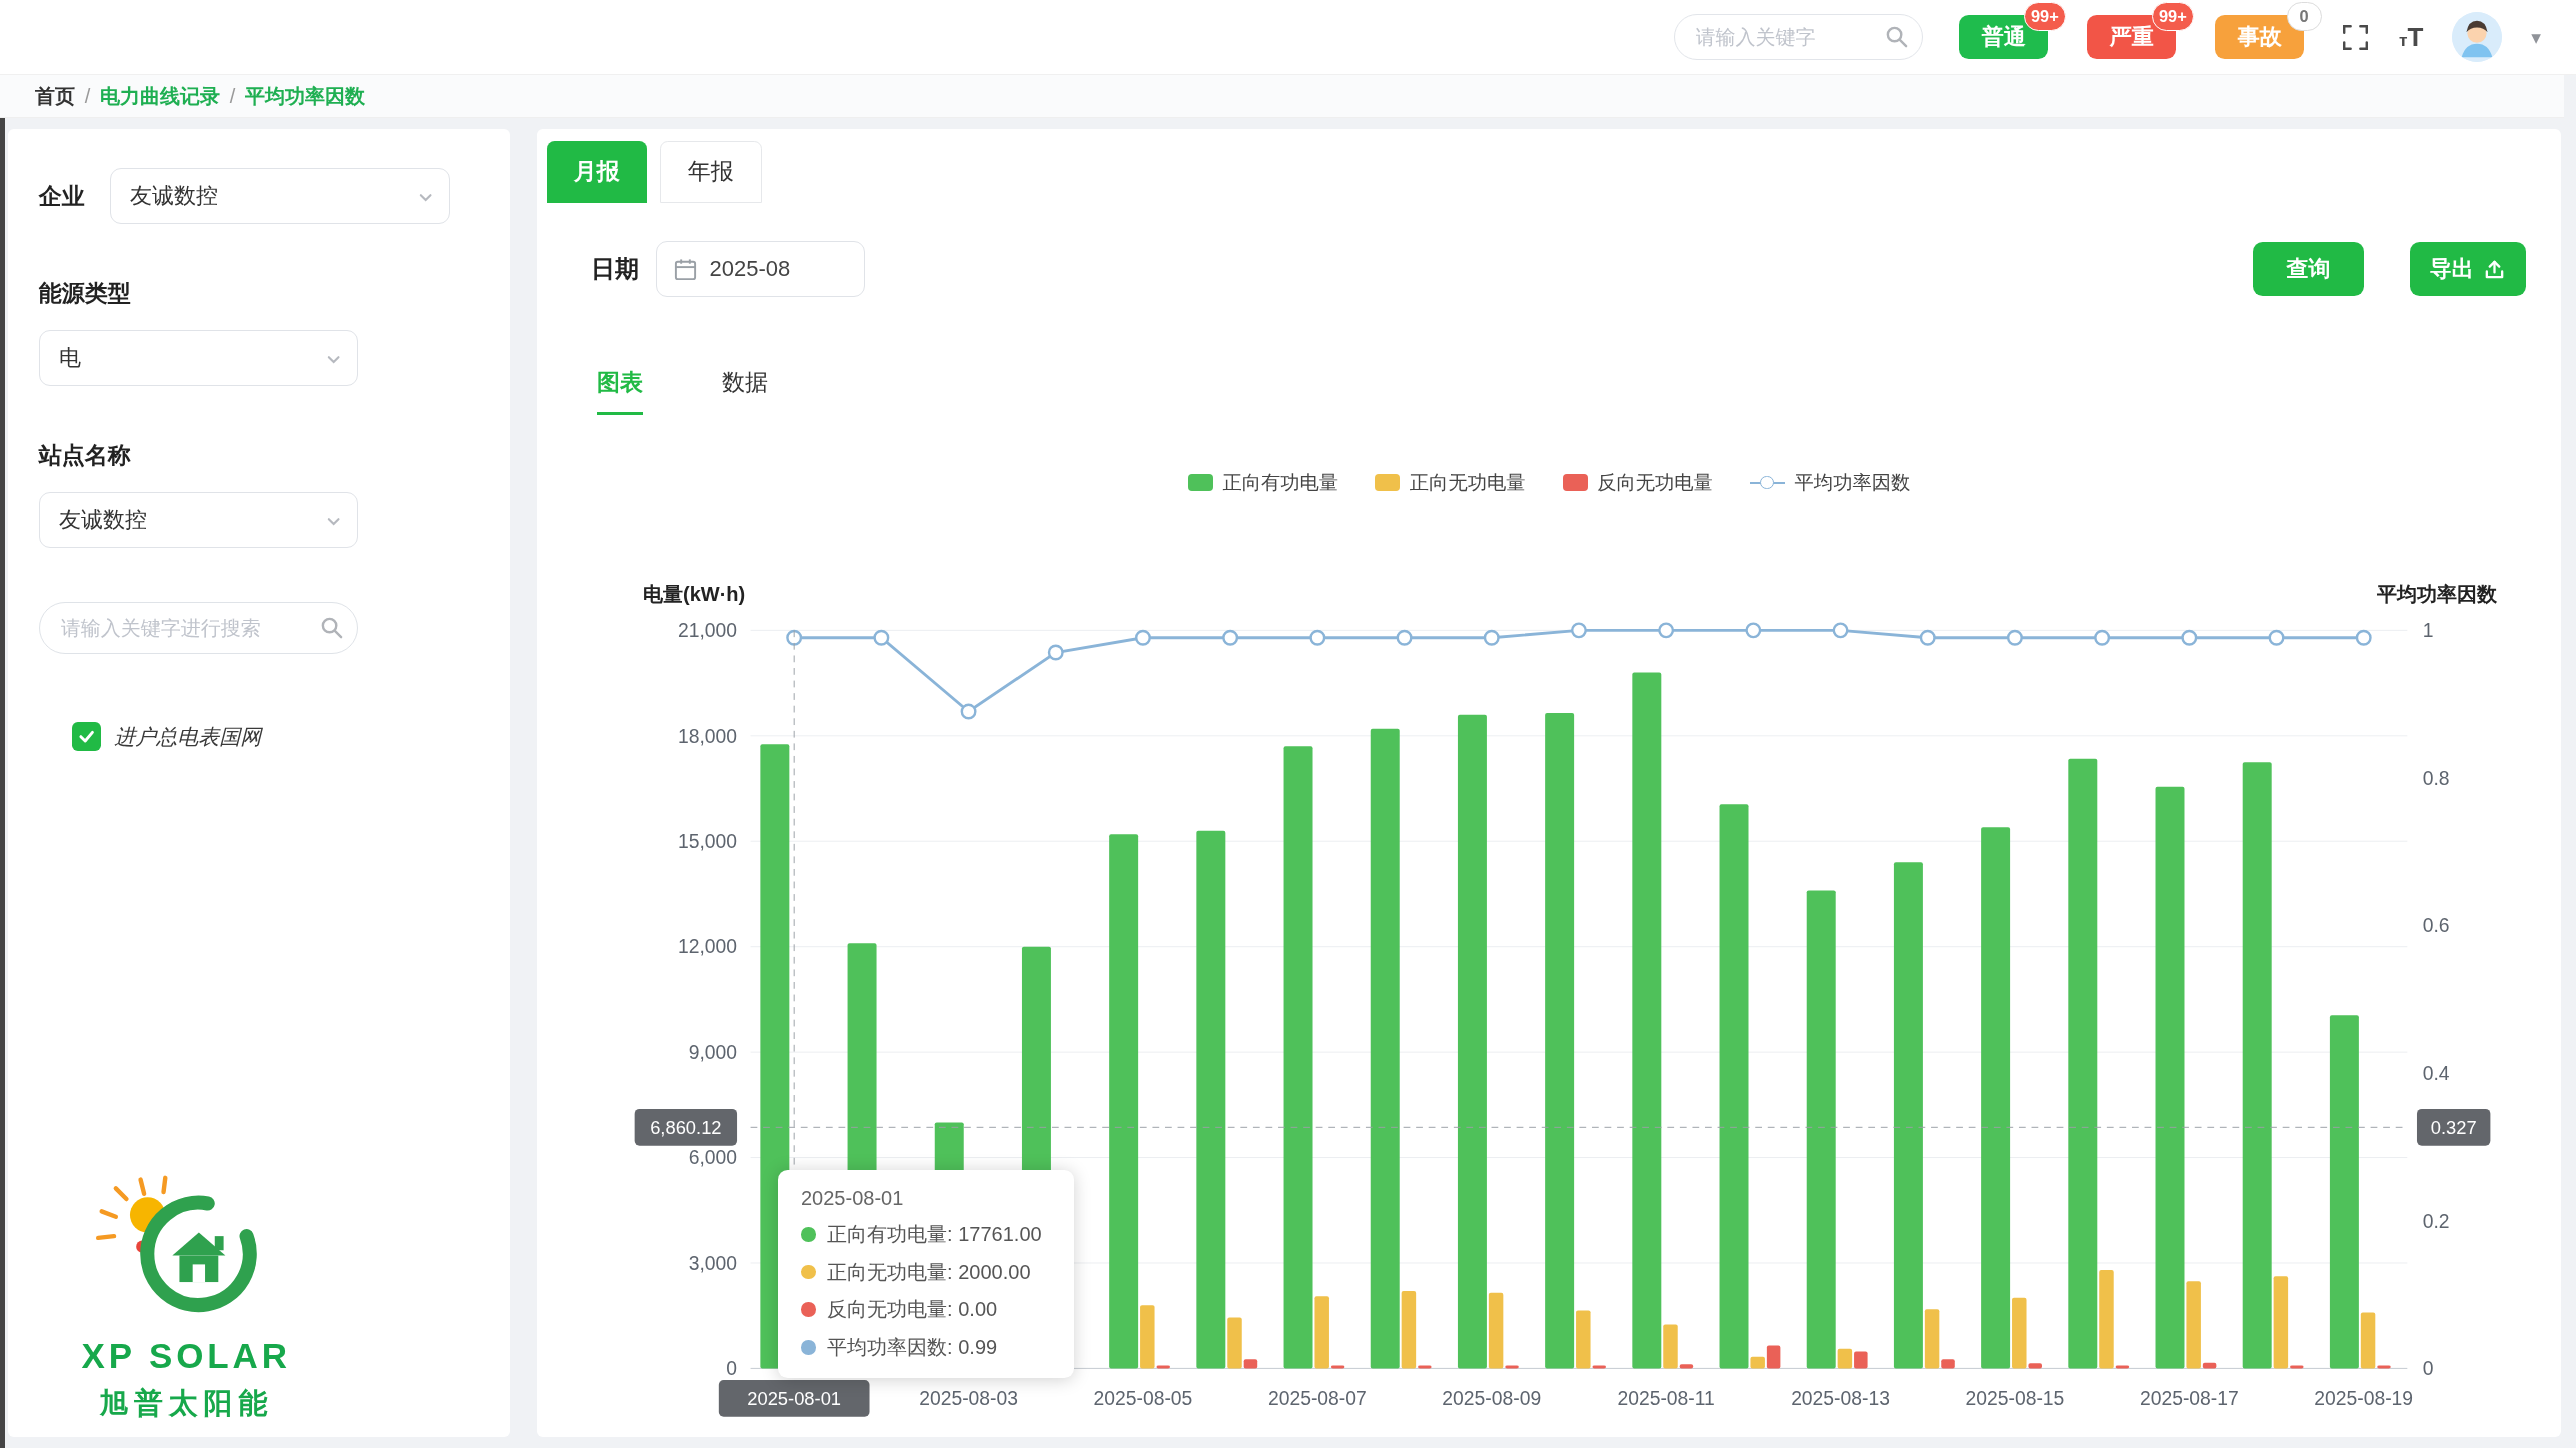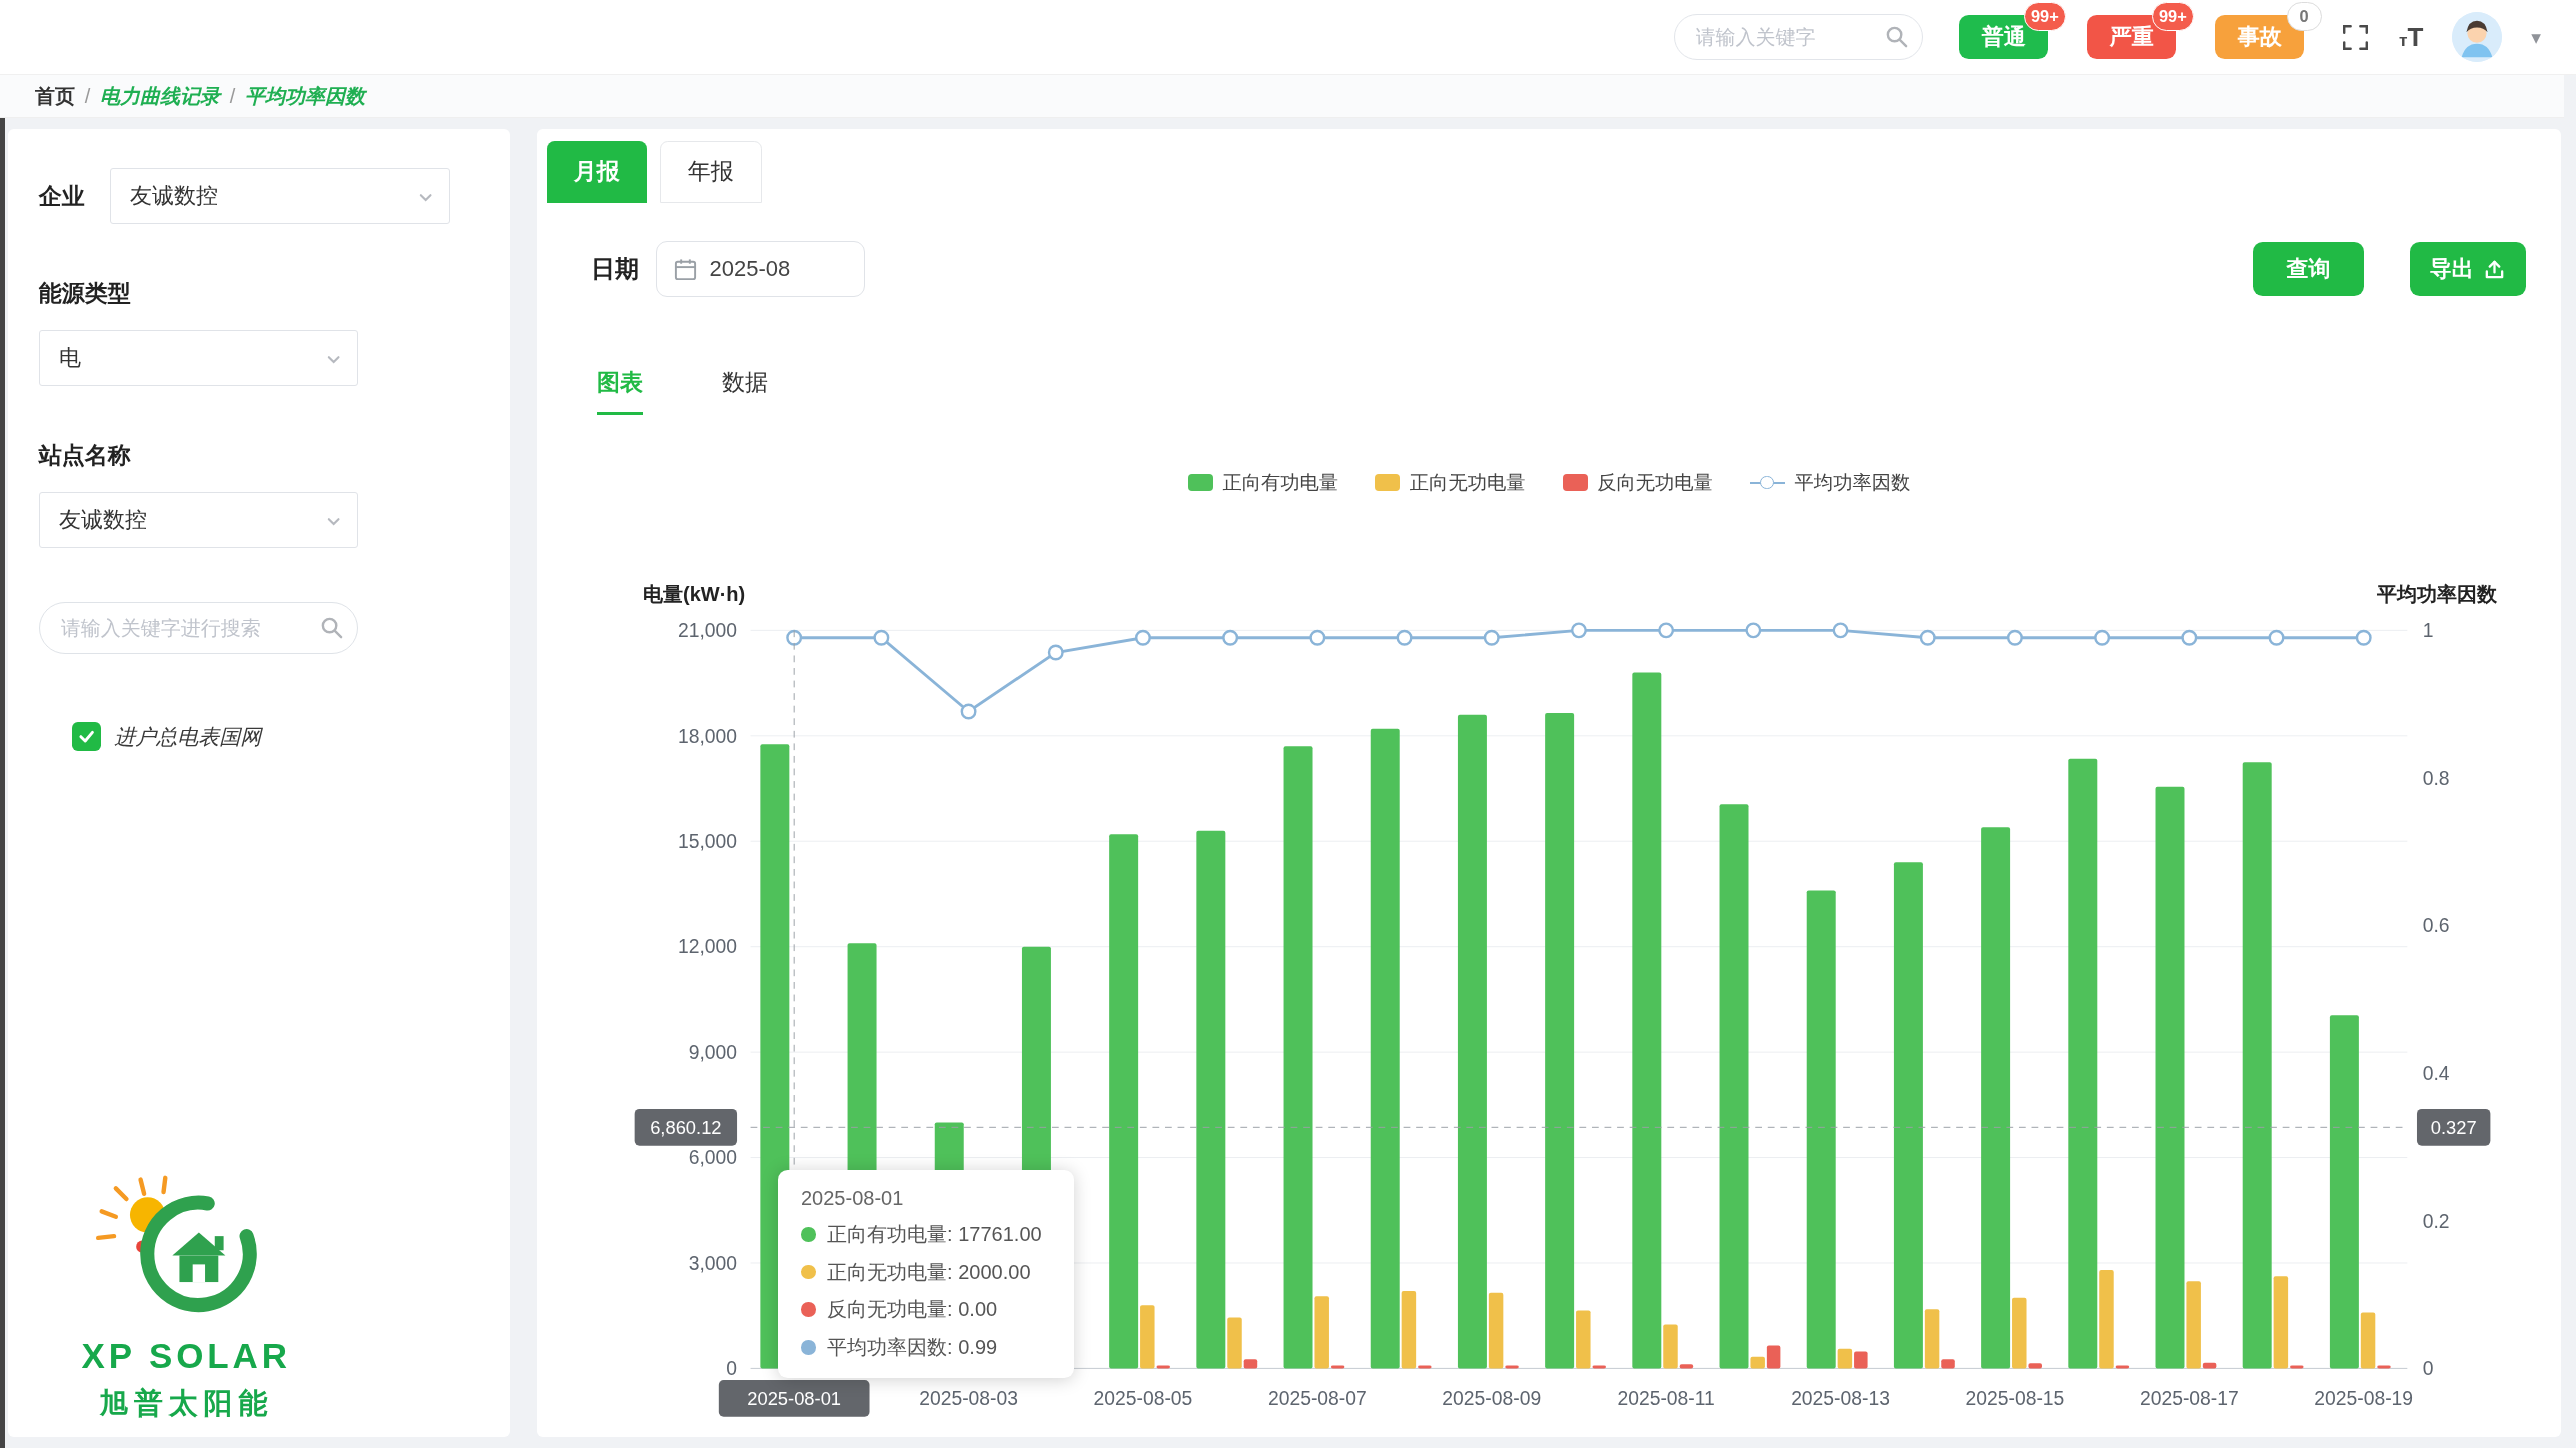--- a/index.html
+++ b/index.html
@@ -33,28 +33,28 @@
   .font-size-icon{font-weight:700;color:#4a4a4a;cursor:pointer;line-height:1;}
   .font-size-icon .small-t{font-size:17.4px;}
   .font-size-icon .big-t{font-size:26px;}
   .avatar{width:50px;height:50px;border-radius:50%;overflow:hidden;background:#d9ecfb;cursor:pointer;flex:none;}
   .caret{color:#909399;font-size:19.3px;cursor:pointer;}
   
   .breadcrumb{position:absolute;top:75px;left:0;right:12px;height:42px;background:#fafbfc;
     border-bottom:1px solid #efefef;display:flex;align-items:center;padding-left:35px;font-size:20px;gap:9.7px;z-index:9;}
   .bc-home{color:#333;font-weight:700;cursor:pointer;}
   .bc-sep{color:#999;}
-  .bc-link{color:#1faf52;font-weight:700;cursor:pointer;font-style:italic;}
+  .bc-link{color:#1faf52;font-weight:700;cursor:pointer;}
   .left-strip{position:absolute;left:0;top:118px;width:4.8px;height:1331px;background:#454545;z-index:8;}
   
   .sidebar{position:absolute;left:7.7px;top:129px;width:502px;height:1308px;background:#fff;border-radius:5.8px;z-index:2;}
   .side-row1{display:flex;align-items:center;margin:39px 0 0 31px;gap:25px;}
   .side-label{font-weight:700;font-size:23px;color:#222;}
   .side-label-block{font-weight:700;font-size:23px;color:#222;margin:54px 0 0 31px;}
-  .select{position:relative;height:56px;border:1px solid #e0e3e8;border-radius:3px;display:flex;align-items:center;
+  .select{position:relative;height:56px;border:1px solid #e0e3e8;border-radius:11px;display:flex;align-items:center;
     padding:0 42px 0 19.3px;font-size:22px;color:#333;background:#fff;box-sizing:border-box;cursor:pointer;}
   .select .chev{position:absolute;right:13.5px;top:18.4px;}
   .sel-company{width:340px;}
   .sel-block{width:319px;margin:21px 0 0 31px;}
   .side-search{margin:54px 0 0 31px;position:relative;width:319px;height:52px;}
   .side-search input{width:100%;height:100%;border:1px solid #dfe3e8;border-radius:26px;padding:0 46px 0 21px;
     font-size:20px;color:#333;outline:none;box-sizing:border-box;}
   .side-search input::placeholder{color:#c0c4cc;}
   .side-search .search-icon{top:12.6px;}
   .checkbox-row{margin:68px 0 0 64px;display:flex;align-items:center;gap:13.5px;font-style:italic;}

